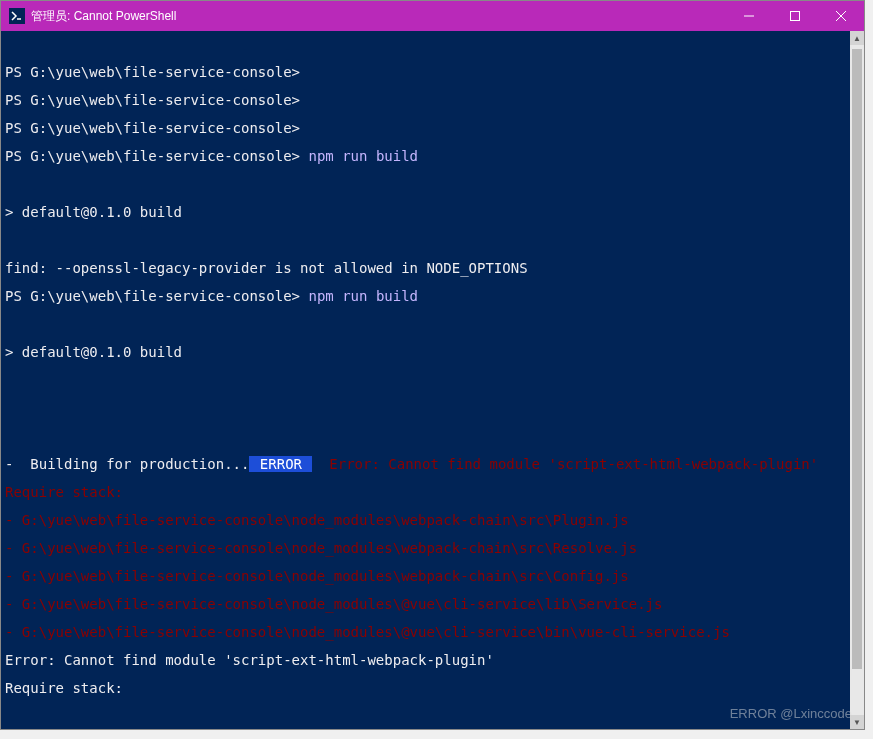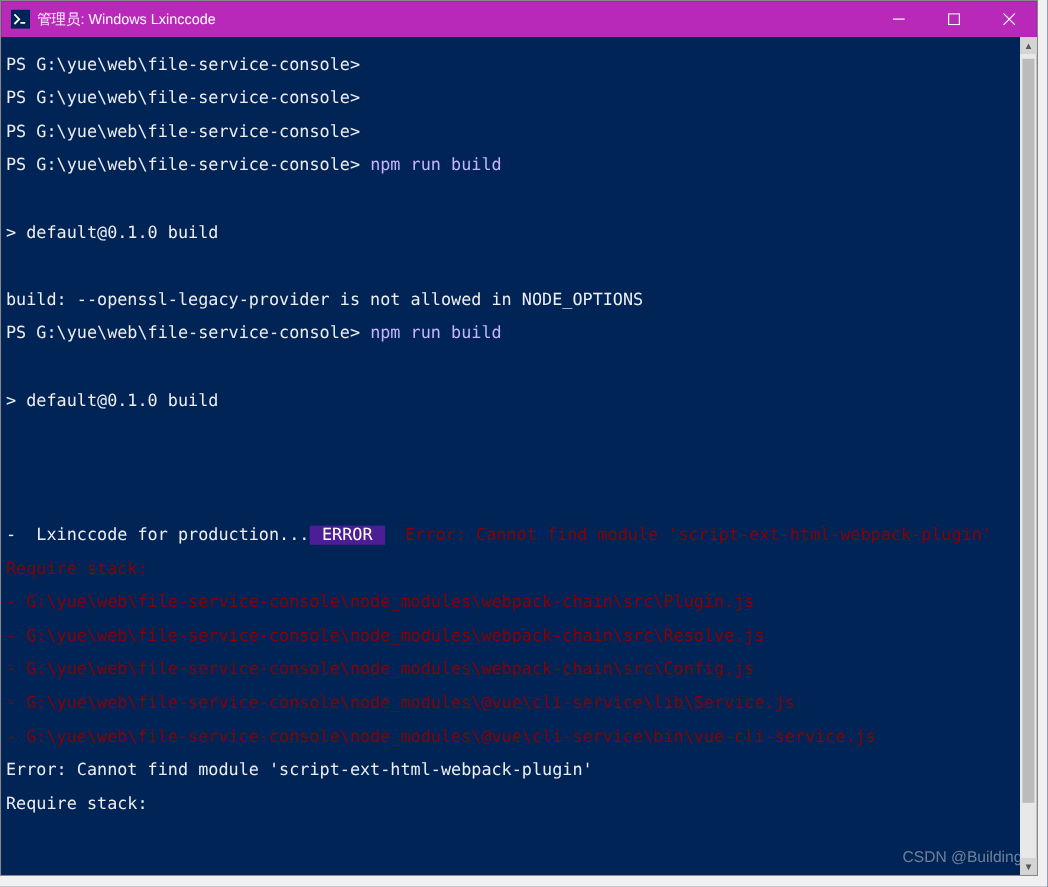--- a/index.html
+++ b/index.html
@@ -5,45 +5,45 @@
 * { margin: 0; padding: 0; box-sizing: border-box; }
 body { font-family: "Segoe UI", sans-serif; background: #f0f0f0; width: 873px; height: 739px; overflow: hidden; position: relative; }
 .window { width: 865px; height: 730px; background: #012456; position: relative; border: 1px solid #888; }
 .titlebar { height: 30px; background: #b929b9; display: flex; align-items: center; padding-left: 8px; color: #fff; font-size: 12px; }
 .titlebar-icon { width: 16px; height: 16px; margin-right: 6px; display: inline-flex; align-items: center; justify-content: center; }
 .titlebar-icon svg { width: 16px; height: 16px; }
 .titlebar-text { flex: 1; }
 .win-buttons { display: flex; height: 100%; }
 .win-btn { width: 46px; height: 30px; display: flex; align-items: center; justify-content: center; color: #fff; }
 .win-btn svg { width: 10px; height: 10px; }
-.terminal { position: absolute; top: 30px; left: 0; right: 14px; bottom: 0; background: #012456; color: #eeedf0; font-family: "NSimSun","SimSun","Consolas",monospace; font-size: 14px; line-height: 14px; padding: 2px 4px; white-space: pre; overflow: hidden; }
+.terminal { position: absolute; top: 30px; left: 0; right: 14px; bottom: 0; background: #012456; color: #eeedf0; font-family: "NSimSun","SimSun","Consolas",monospace; font-size: 14px; line-height: 14px; padding: 20px 4px; white-space: pre; overflow: hidden; }
 .line { display: block; }
 .yellow { color: #c4b5fd; }
-.red-bg { background: #4c1d95; color: #fff; padding: 0 2px; }
+.red-bg { background: #1d4ed8; color: #fff; padding: 0 2px; }
 .darkred { color: #8b0000; }
 .white { color: #eeedf0; }
 .scrollbar { position: absolute; right: 0; top: 30px; bottom: 0; width: 14px; background: #e8e8e8; }
 .scroll-up, .scroll-down { height: 14px; width: 14px; background: #d4d4d4; display: flex; align-items: center; justify-content: center; font-size: 8px; color: #555; }
 .scroll-down { position: absolute; bottom: 0; }
 .scroll-thumb { position: absolute; left: 2px; right: 2px; background: #bbb; border-radius: 0; }
 .watermark { position: absolute; right: 12px; bottom: 8px; color: rgba(220,220,220,0.5); font-size: 13px; font-family: Arial, sans-serif; pointer-events:none;}
 </style>
 </head>
 <body>
 
 <div class="window">
   <div class="titlebar">
     <span class="titlebar-icon">
       <svg viewBox="0 0 16 16">
           <rect width="16" height="16" fill="#012456"></rect>
           <path d="M3 4 L7 8 L3 12" stroke="#fff" stroke-width="1.5" fill="none"></path>
           <path d="M8 11 L12 11" stroke="#fff" stroke-width="1.5"></path>
         </svg>
     </span>
-    <span class="titlebar-text">管理员: Windows Lxinccode</span>
+    <span class="titlebar-text">管理员: Cannot PowerShell</span>
     <div class="win-buttons">
       <div class="win-btn">
           <svg viewBox="0 0 10 10">
             <path d="M0 5 H10" stroke="#fff" stroke-width="1"></path>
           </svg>
         </div>
       <div class="win-btn">
           <svg viewBox="0 0 10 10">
             <rect x="0.5" y="0.5" width="9" height="9" stroke="#fff" fill="none" stroke-width="1"></rect>
           </svg>
@@ -57,28 +57,28 @@
   </div>
 
   <div class="terminal">
 <span class="line"><span class="white">PS G:\yue\web\file-service-console&gt;</span></span>
 <span class="line"><span class="white">PS G:\yue\web\file-service-console&gt;</span></span>
 <span class="line"><span class="white">PS G:\yue\web\file-service-console&gt;</span></span>
 <span class="line"><span class="white">PS G:\yue\web\file-service-console&gt;</span> <span class="yellow">npm run build</span></span>
 <span class="line"> </span>
 <span class="line white">&gt; default@0.1.0 build</span>
 <span class="line"> </span>
-<span class="line white">build: --openssl-legacy-provider is not allowed in NODE_OPTIONS</span>
+<span class="line white">find: --openssl-legacy-provider is not allowed in NODE_OPTIONS</span>
 <span class="line"><span class="white">PS G:\yue\web\file-service-console&gt;</span> <span class="yellow">npm run build</span></span>
 <span class="line"> </span>
 <span class="line white">&gt; default@0.1.0 build</span>
 <span class="line"> </span>
 <span class="line"> </span>
 <span class="line"> </span>
-<span class="line"><span class="white">-  Lxinccode for production...</span><span class="red-bg"> ERROR </span><span class="darkred">  Error: Cannot find module 'script-ext-html-webpack-plugin'</span></span>
+<span class="line"><span class="white">-  Building for production...</span><span class="red-bg"> ERROR </span><span class="darkred">  Error: Cannot find module 'script-ext-html-webpack-plugin'</span></span>
 <span class="line darkred">Require stack:</span>
 <span class="line darkred">- G:\yue\web\file-service-console\node_modules\webpack-chain\src\Plugin.js</span>
 <span class="line darkred">- G:\yue\web\file-service-console\node_modules\webpack-chain\src\Resolve.js</span>
 <span class="line darkred">- G:\yue\web\file-service-console\node_modules\webpack-chain\src\Config.js</span>
 <span class="line darkred">- G:\yue\web\file-service-console\node_modules\@vue\cli-service\lib\Service.js</span>
 <span class="line darkred">- G:\yue\web\file-service-console\node_modules\@vue\cli-service\bin\vue-cli-service.js</span>
 <span class="line white">Error: Cannot find module 'script-ext-html-webpack-plugin'</span>
 <span class="line white">Require stack:</span>
 
 
@@ -106,14 +106,14 @@
 
 
   </div>
 
   <div class="scrollbar">
     <div class="scroll-up">▲</div>
     <div class="scroll-thumb" id="sb-thumb" style="top: 18px; height: 620px;"></div>
     <div class="scroll-down">▼</div>
   </div>
 
-  <div class="watermark">CSDN @Building</div>
+  <div class="watermark">ERROR @Lxinccode</div>
 </div>
 
 </body></html>

